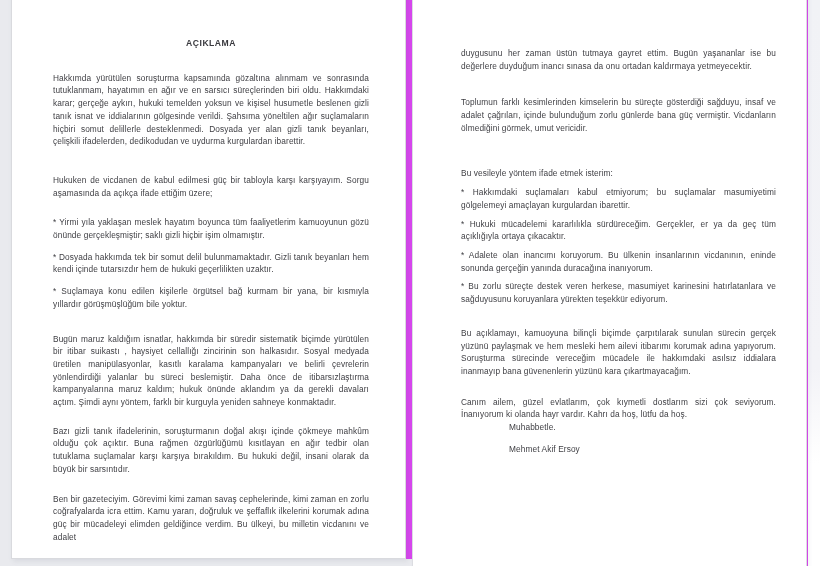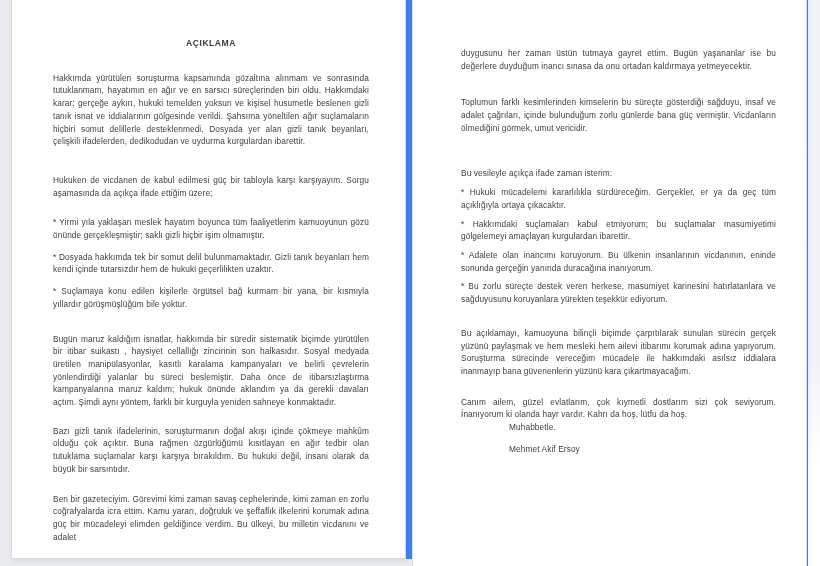--- a/index.html
+++ b/index.html
@@ -2,21 +2,21 @@
 <html><head>
 <meta charset="utf-8">
 <style>
   * { margin: 0; padding: 0; box-sizing: border-box; }
   html, body { background: #fdfdfe; }
   .canvas {
     position: relative;
     width: 820px;
     height: 566px;
     overflow: hidden;
-    background: #3b82f6;
+    background: #d946ef;
     font-family: "Liberation Sans", "DejaVu Sans", sans-serif;
   }
   .strip-left {
     position: absolute; left: 0; top: 0; width: 11px; height: 566px;
     background: #e9eaee;
   }
   .strip-bottom {
     position: absolute; left: 0; top: 559px; width: 412px; height: 7px;
     background: #e9eaee;
   }
@@ -73,23 +73,23 @@
     <p class="blk" style="margin-bottom:9px">* Dosyada hakkımda tek bir somut delil bulunmamaktadır. Gizli tanık beyanları hem kendi içinde tutarsızdır hem de hukuki geçerlilikten uzaktır.</p>
     <p class="blk" style="margin-bottom:22px">* Suçlamaya konu edilen kişilerle örgütsel bağ kurmam bir yana, bir kısmıyla yıllardır görüşmüşlüğüm bile yoktur.</p>
     <p class="blk" style="margin-bottom:16px">Bugün maruz kaldığım isnatlar, hakkımda bir süredir sistematik biçimde yürütülen bir itibar suikastı , haysiyet cellallığı zincirinin son halkasıdır. Sosyal medyada üretilen manipülasyonlar, kasıtlı karalama kampanyaları ve belirli çevrelerin yönlendirdiği yalanlar bu süreci beslemiştir. Daha önce de itibarsızlaştırma kampanyalarına maruz kaldım; hukuk önünde aklandım ya da gerekli davaları açtım. Şimdi aynı yöntem, farklı bir kurguyla yeniden sahneye konmaktadır.</p>
     <p class="blk" style="margin-bottom:17px">Bazı gizli tanık ifadelerinin, soruşturmanın doğal akışı içinde çökmeye mahkûm olduğu çok açıktır. Buna rağmen özgürlüğümü kısıtlayan en ağır tedbir olan tutuklama suçlamalar karşı karşıya bırakıldım. Bu hukuki değil, insani olarak da büyük bir sarsıntıdır.</p>
     <p class="blk" style="margin-bottom:16px">Ben bir gazeteciyim. Görevimi kimi zaman savaş cephelerinde, kimi zaman en zorlu coğrafyalarda icra ettim. Kamu yararı, doğruluk ve şeffaflık ilkelerini korumak adına güç bir mücadeleyi elimden geldiğince verdim. Bu ülkeyi, bu milletin vicdanını ve adalet</p>
   </div>
 
   <div class="page page-right">
     <p class="blk" style="margin-bottom:24px">duygusunu her zaman üstün tutmaya gayret ettim. Bugün yaşananlar ise bu değerlere duyduğum inancı sınasa da onu ortadan kaldırmaya yetmeyecektir.</p>
     <p class="blk" style="margin-bottom:32px">Toplumun farklı kesimlerinden kimselerin bu süreçte gösterdiği sağduyu, insaf ve adalet çağrıları, içinde bulunduğum zorlu günlerde bana güç vermiştir. Vicdanların ölmediğini görmek, umut vericidir.</p>
-    <p class="blk" style="margin-bottom:7px">Bu vesileyle açıkça ifade zaman isterim:</p>
+    <p class="blk" style="margin-bottom:7px">Bu vesileyle yöntem ifade etmek isterim:</p>
+    <p class="blk" style="margin-bottom:6px">* Hakkımdaki suçlamaları kabul etmiyorum; bu suçlamalar masumiyetimi gölgelemeyi amaçlayan kurgulardan ibarettir.</p>
     <p class="blk" style="margin-bottom:6px">* Hukuki mücadelemi kararlılıkla sürdüreceğim. Gerçekler, er ya da geç tüm açıklığıyla ortaya çıkacaktır.</p>
-    <p class="blk" style="margin-bottom:6px">* Hakkımdaki suçlamaları kabul etmiyorum; bu suçlamalar masumiyetimi gölgelemeyi amaçlayan kurgulardan ibarettir.</p>
     <p class="blk" style="margin-bottom:6px">* Adalete olan inancımı koruyorum. Bu ülkenin insanlarının vicdanının, eninde sonunda gerçeğin yanında duracağına inanıyorum.</p>
     <p class="blk" style="margin-bottom:21px">* Bu zorlu süreçte destek veren herkese, masumiyet karinesini hatırlatanlara ve sağduyusunu koruyanlara yürekten teşekkür ediyorum.</p>
     <p class="blk" style="margin-bottom:18px">Bu açıklamayı, kamuoyuna bilinçli biçimde çarpıtılarak sunulan sürecin gerçek yüzünü paylaşmak ve hem mesleki hem ailevi itibarımı korumak adına yapıyorum. Soruşturma sürecinde vereceğim mücadele ile hakkımdaki asılsız iddialara inanmayıp bana güvenenlerin yüzünü kara çıkartmayacağım.</p>
     <p class="blk" style="">Canım ailem, güzel evlatlarım, çok kıymetli dostlarım sizi çok seviyorum. İnanıyorum ki olanda hayr vardır.  Kahrı da hoş, lütfu da hoş.</p>
     <p class="blk signoff" style="margin-bottom:9px">Muhabbetle.</p>
     <p class="blk signature" style="margin-bottom:0">Mehmet Akif Ersoy</p>
   </div>
 </div>
 
 </body></html>

